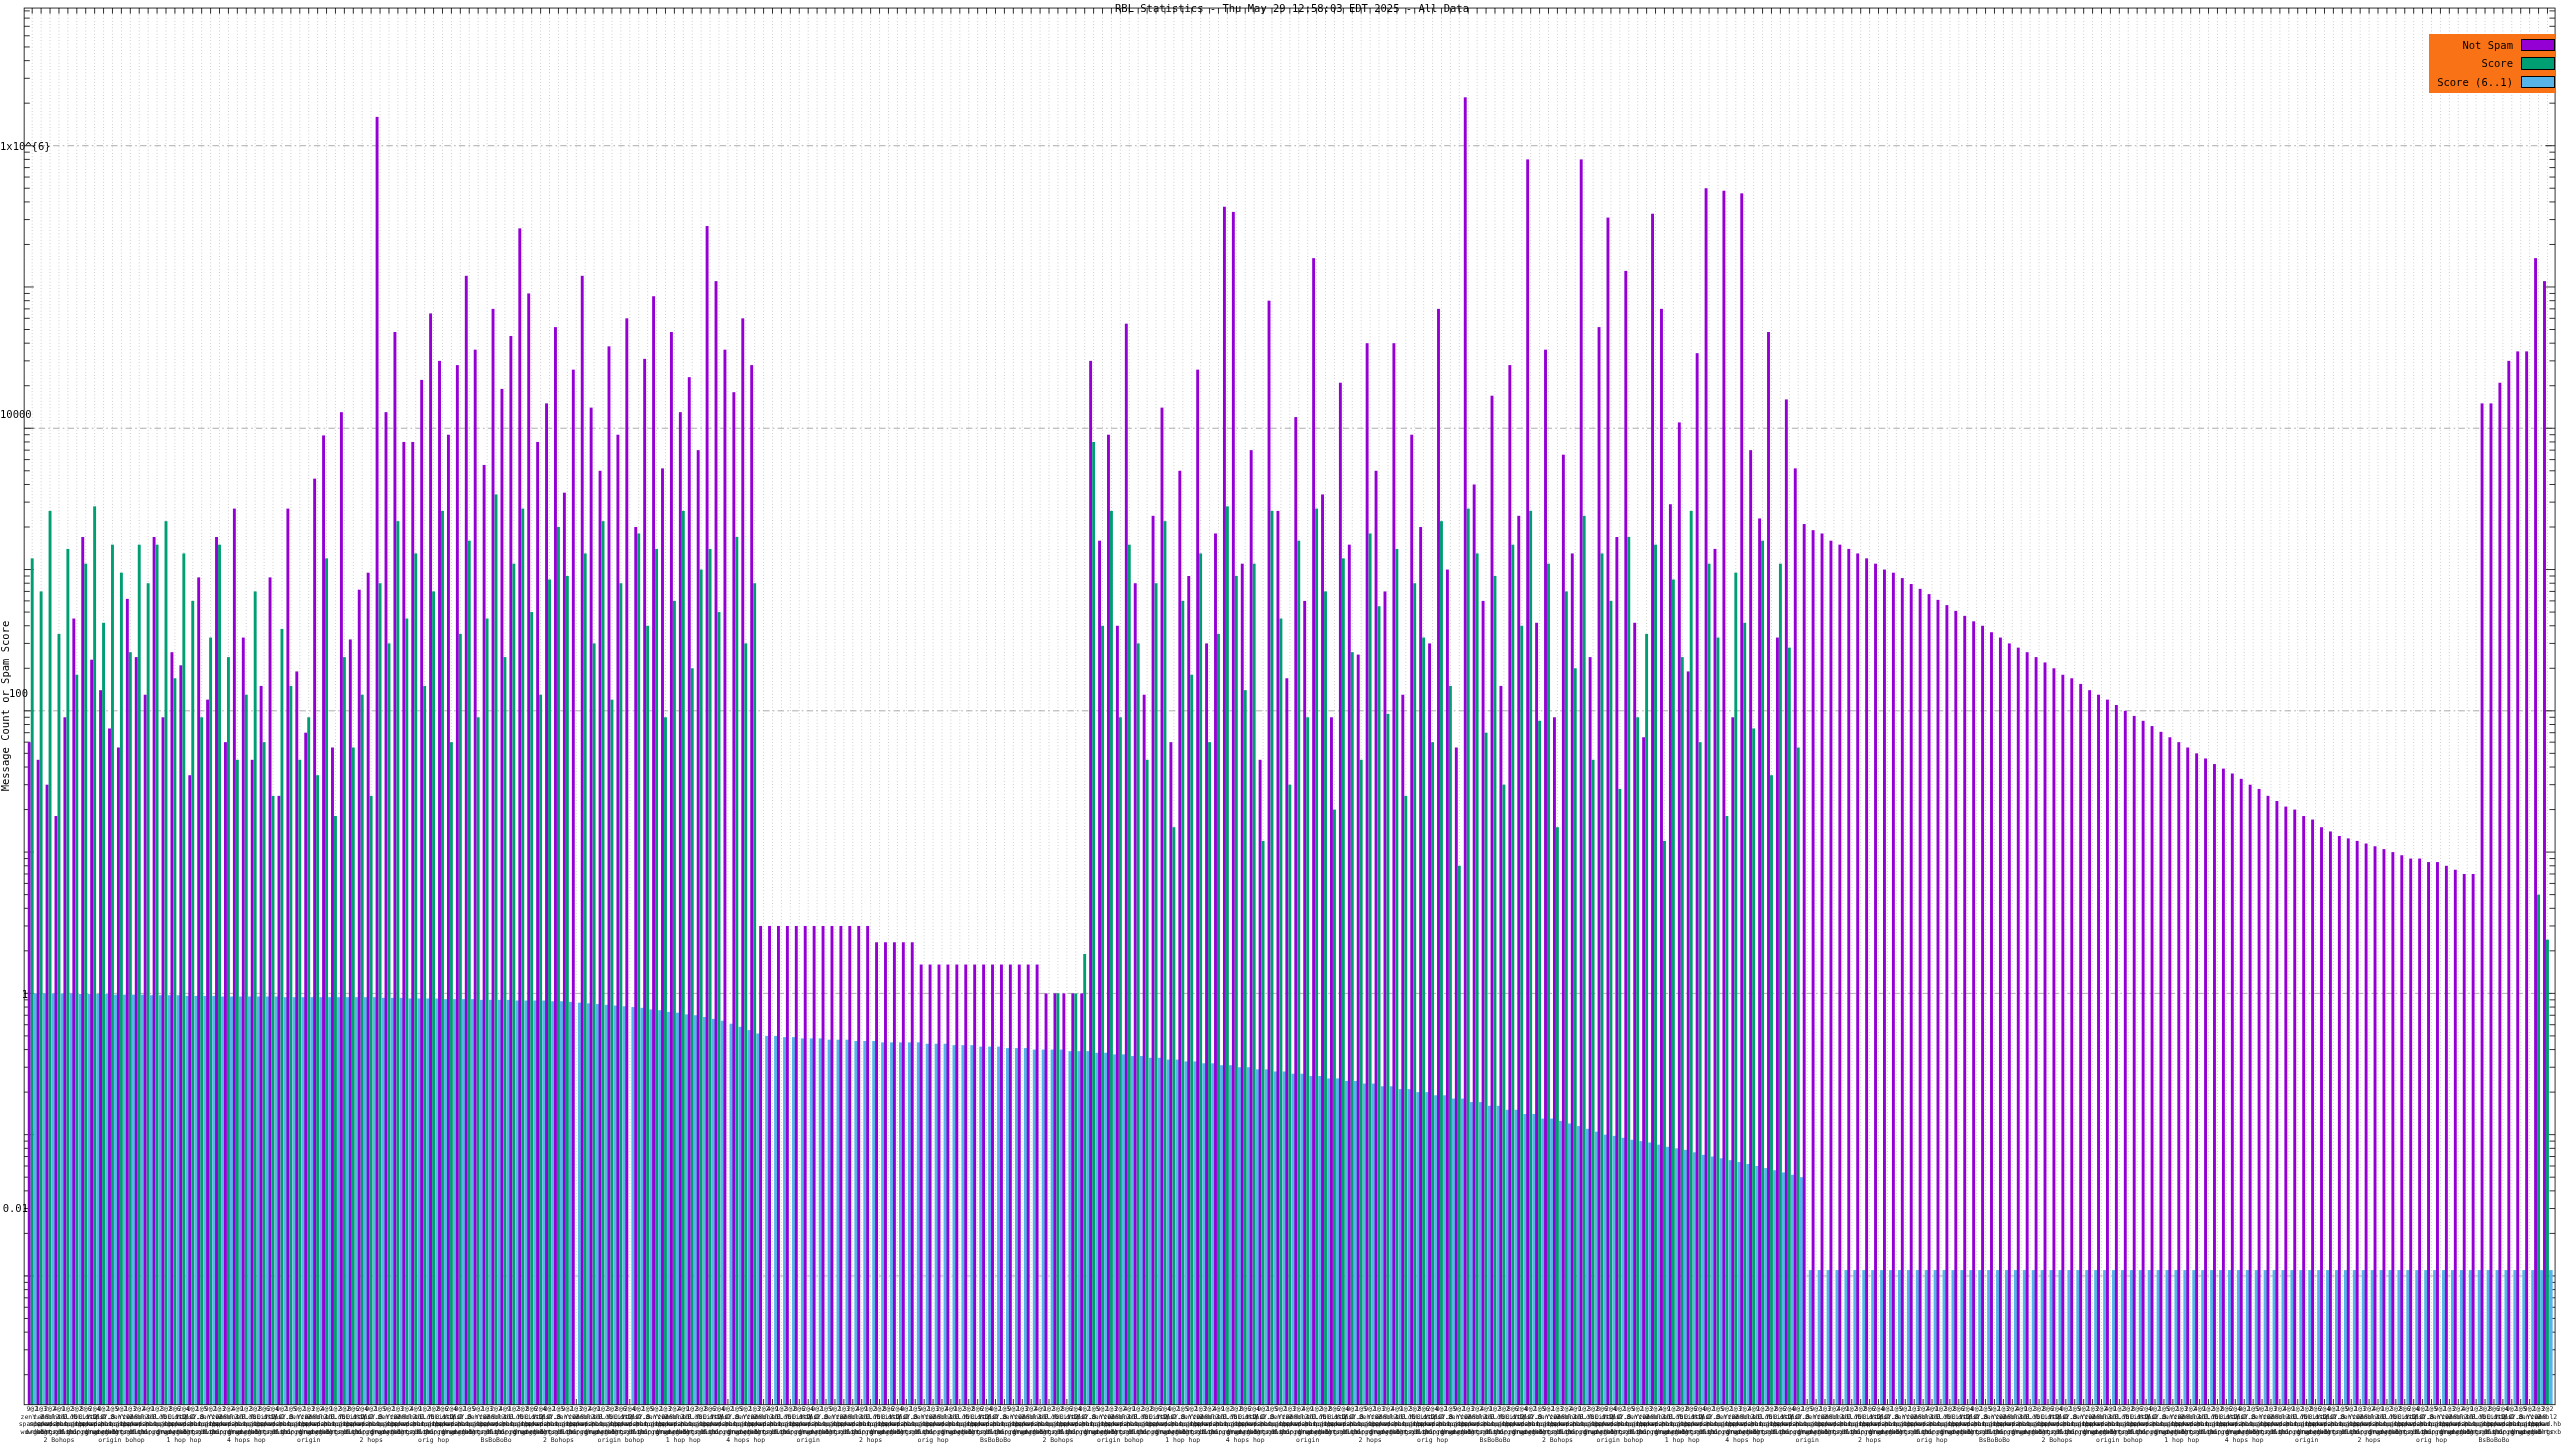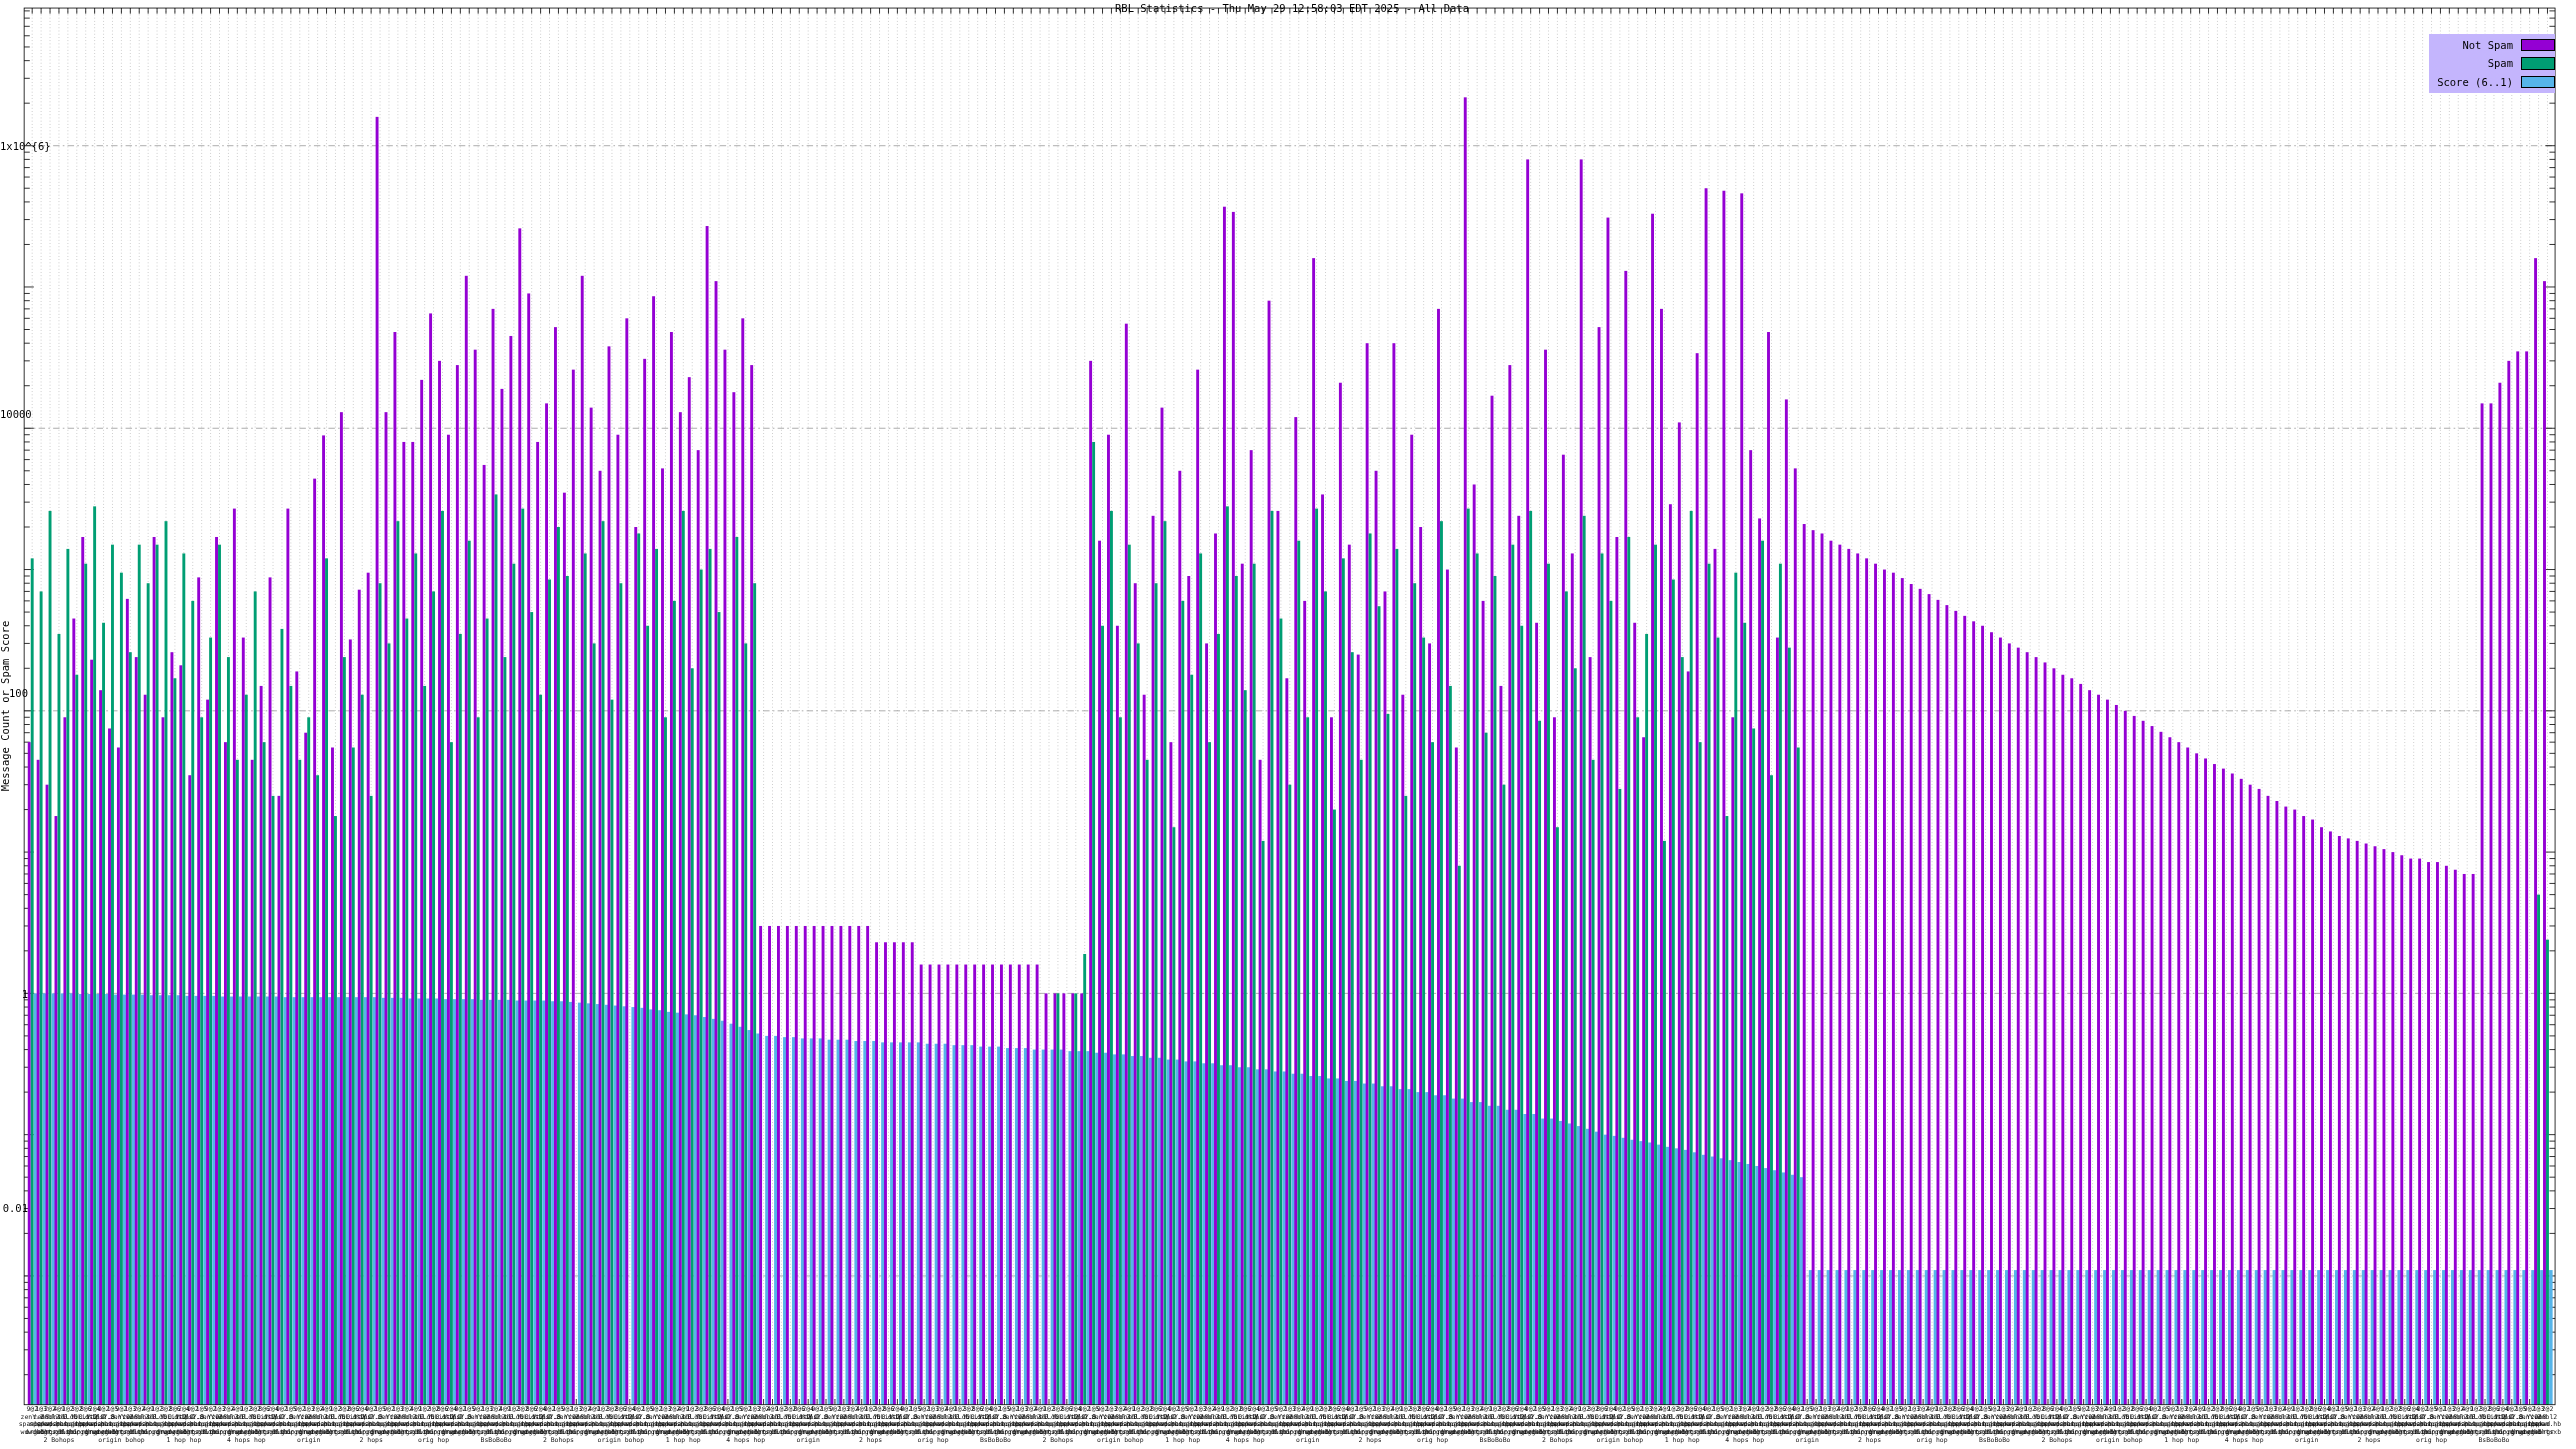--- a/index.html
+++ b/index.html
@@ -4,21 +4,21 @@
 <style>
   html,body{margin:0;padding:0;background:#fff;}
   #stage{position:relative;width:2576px;height:1449px;background:#ffffff;overflow:hidden;
          font-family:"DejaVu Sans Mono","Liberation Mono",monospace;}
   #plot-svg{position:absolute;left:0;top:0;}
   .title{position:absolute;top:1.6px;left:0;right:0;text-align:center;font-size:10.5px;color:#000;padding-left:8px;}
   .ylabel{position:absolute;left:-100px;top:700px;width:209px;text-align:center;
           transform:rotate(-90deg);transform-origin:center;font-size:10.5px;color:#000;}
   .ytick{position:absolute;left:0;width:28px;text-align:right;font-size:10.5px;color:#000;}
   .yt0{top:140px}.yt1{top:408px}.yt2{top:687px}.yt3{top:988px}.yt4{top:1202px}
-  .legend{position:absolute;top:34px;right:21px;background:#c4b5fd;padding:1.6px 0 1.6px 8px;}
+  .legend{position:absolute;top:34px;right:21px;background:#f97316;padding:1.6px 0 1.6px 8px;}
   .lrow{display:flex;align-items:center;justify-content:flex-end;height:18.5px;}
   .ltext{font-size:10.5px;color:#000;margin-right:8px;}
   .swatch{display:inline-block;width:32px;height:10.5px;border:0.8px solid #000;}
 </style>
 </head>
 <body>
 
 <div id="stage">
   <svg id="plot-svg" width="2576" height="1449" viewBox="0 0 3200 1800">
       <g>
@@ -2082,21 +2082,21 @@
   <div class="ytick yt1">10000</div>
   <div class="ytick yt2">100</div>
   <div class="ytick yt3">1</div>
   <div class="ytick yt4">0.01</div>
   <div class="legend">
     <div class="lrow">
       <span class="ltext">Not Spam</span>
       <span class="swatch" style="background: rgb(148, 0, 211);"></span>
     </div>
     <div class="lrow">
-      <span class="ltext">Spam</span>
+      <span class="ltext">Score</span>
       <span class="swatch" style="background: rgb(0, 158, 115);"></span>
     </div>
     <div class="lrow">
       <span class="ltext">Score (6..1)</span>
       <span class="swatch" style="background: rgb(86, 180, 233);"></span>
     </div>
   </div>
 </div>
 
 

